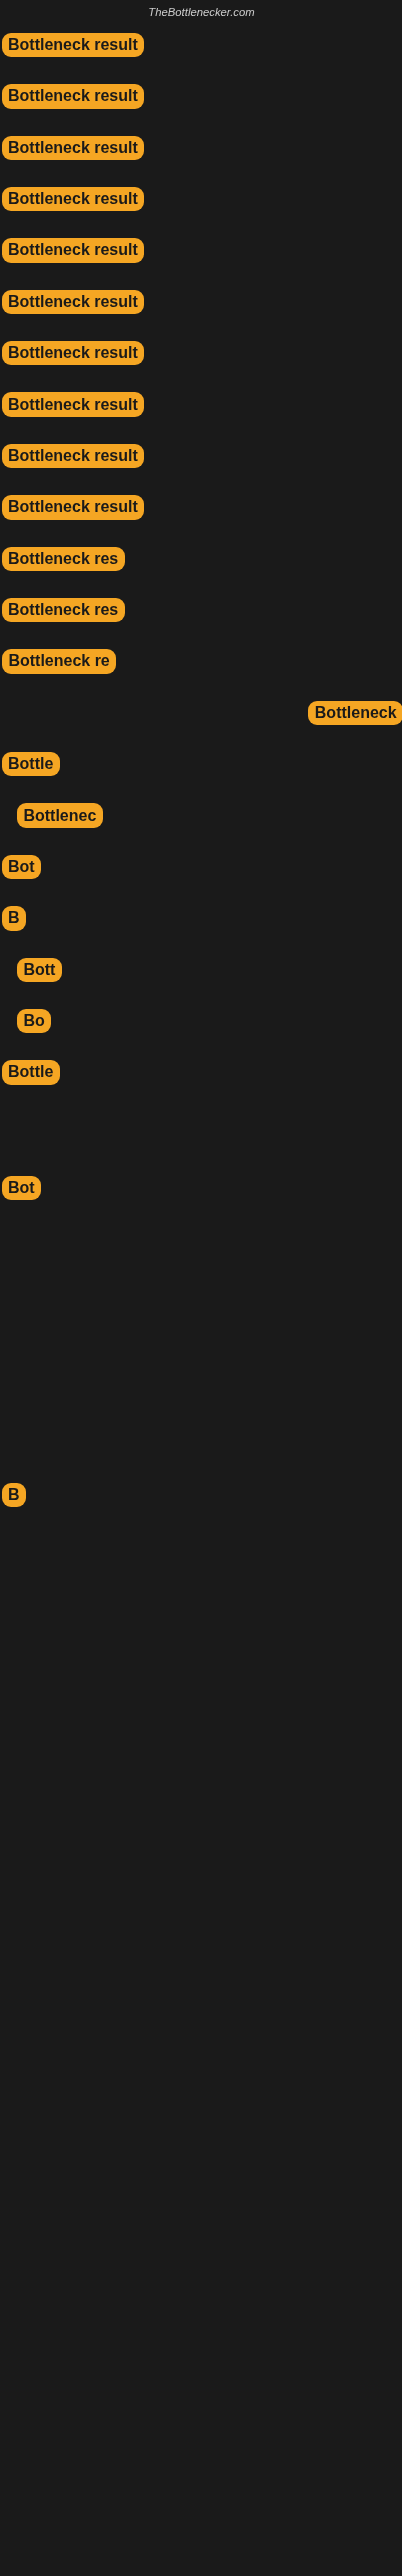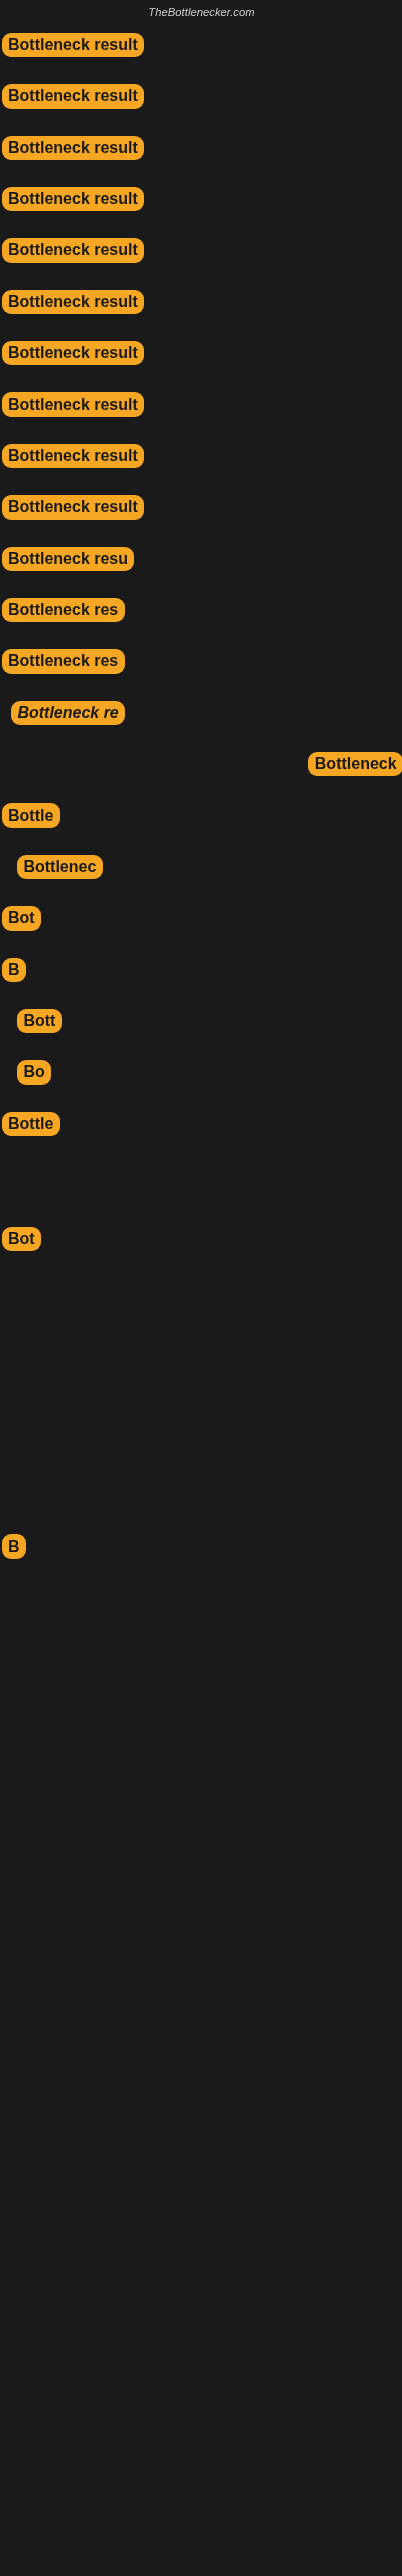--- a/index.html
+++ b/index.html
@@ -42,24 +42,23 @@
 <div style="position: relative; padding-top: 8px; padding-bottom: 16px; padding-left: 1.6px;"><span class="bottleneck-badge">Bottleneck result</span></div>
     <div style="position: relative; padding-top: 8px; padding-bottom: 16px; padding-left: 1.6px;"><span class="bottleneck-badge">Bottleneck result</span></div>
     <div style="position: relative; padding-top: 8px; padding-bottom: 16px; padding-left: 1.6px;"><span class="bottleneck-badge">Bottleneck result</span></div>
     <div style="position: relative; padding-top: 8px; padding-bottom: 16px; padding-left: 1.6px;"><span class="bottleneck-badge">Bottleneck result</span></div>
     <div style="position: relative; padding-top: 8px; padding-bottom: 16px; padding-left: 1.6px;"><span class="bottleneck-badge">Bottleneck result</span></div>
     <div style="position: relative; padding-top: 8px; padding-bottom: 16px; padding-left: 1.6px;"><span class="bottleneck-badge">Bottleneck result</span></div>
     <div style="position: relative; padding-top: 8px; padding-bottom: 16px; padding-left: 1.6px;"><span class="bottleneck-badge">Bottleneck result</span></div>
     <div style="position: relative; padding-top: 8px; padding-bottom: 16px; padding-left: 1.6px;"><span class="bottleneck-badge">Bottleneck result</span></div>
     <div style="position: relative; padding-top: 8px; padding-bottom: 16px; padding-left: 1.6px;"><span class="bottleneck-badge">Bottleneck result</span></div>
     <div style="position: relative; padding-top: 8px; padding-bottom: 16px; padding-left: 1.6px;"><span class="bottleneck-badge">Bottleneck result</span></div>
-    <div style="position: relative; padding-top: 8px; padding-bottom: 16px; padding-left: 1.6px;"><span class="bottleneck-badge">Bottleneck resu</span></div>
     <div style="position: relative; padding-top: 8px; padding-bottom: 16px; padding-left: 1.6px;"><span class="bottleneck-badge">Bottleneck res</span></div>
     <div style="position: relative; padding-top: 8px; padding-bottom: 16px; padding-left: 1.6px;"><span class="bottleneck-badge">Bottleneck res</span></div>
-    <div style="position: relative; padding-top: 8px; padding-bottom: 16px; padding-left: 11px; font-style: italic;"><span class="bottleneck-badge">Bottleneck re</span></div>
+    <div style="position: relative; padding-top: 8px; padding-bottom: 16px; padding-left: 2px;"><span class="bottleneck-badge">Bottleneck re</span></div>
     <div style="position: relative; padding-top: 8px; padding-bottom: 16px; padding-left: 1.6px; text-align: right;"><span class="bottleneck-badge">Bottleneck</span></div>
     <div style="position: relative; padding-top: 8px; padding-bottom: 16px; padding-left: 1.6px;"><span class="bottleneck-badge">Bottle</span></div>
     <div style="position: relative; padding-top: 8px; padding-bottom: 16px; padding-left: 17px;"><span class="bottleneck-badge">Bottlenec</span></div>
     <div style="position: relative; padding-top: 8px; padding-bottom: 16px; padding-left: 1.6px;"><span class="bottleneck-badge">Bot</span></div>
     <div style="position: relative; padding-top: 8px; padding-bottom: 16px; padding-left: 1.6px;"><span class="bottleneck-badge">B</span></div>
     <div style="position: relative; padding-top: 8px; padding-bottom: 16px; padding-left: 17px;"><span class="bottleneck-badge">Bott</span></div>
     <div style="position: relative; padding-top: 8px; padding-bottom: 16px; padding-left: 17px;"><span class="bottleneck-badge">Bo</span></div>
     <div style="position: relative; padding-top: 8px; padding-bottom: 16px; padding-left: 1.6px;"><span class="bottleneck-badge">Bottle</span></div>
     <div style="position: relative; padding-top: 8px; padding-bottom: 16px; padding-left: 1.6px; height: 64px;"></div>
     <div style="position: relative; padding-top: 8px; padding-bottom: 16px; padding-left: 1.6px;"><span class="bottleneck-badge">Bot</span></div>

